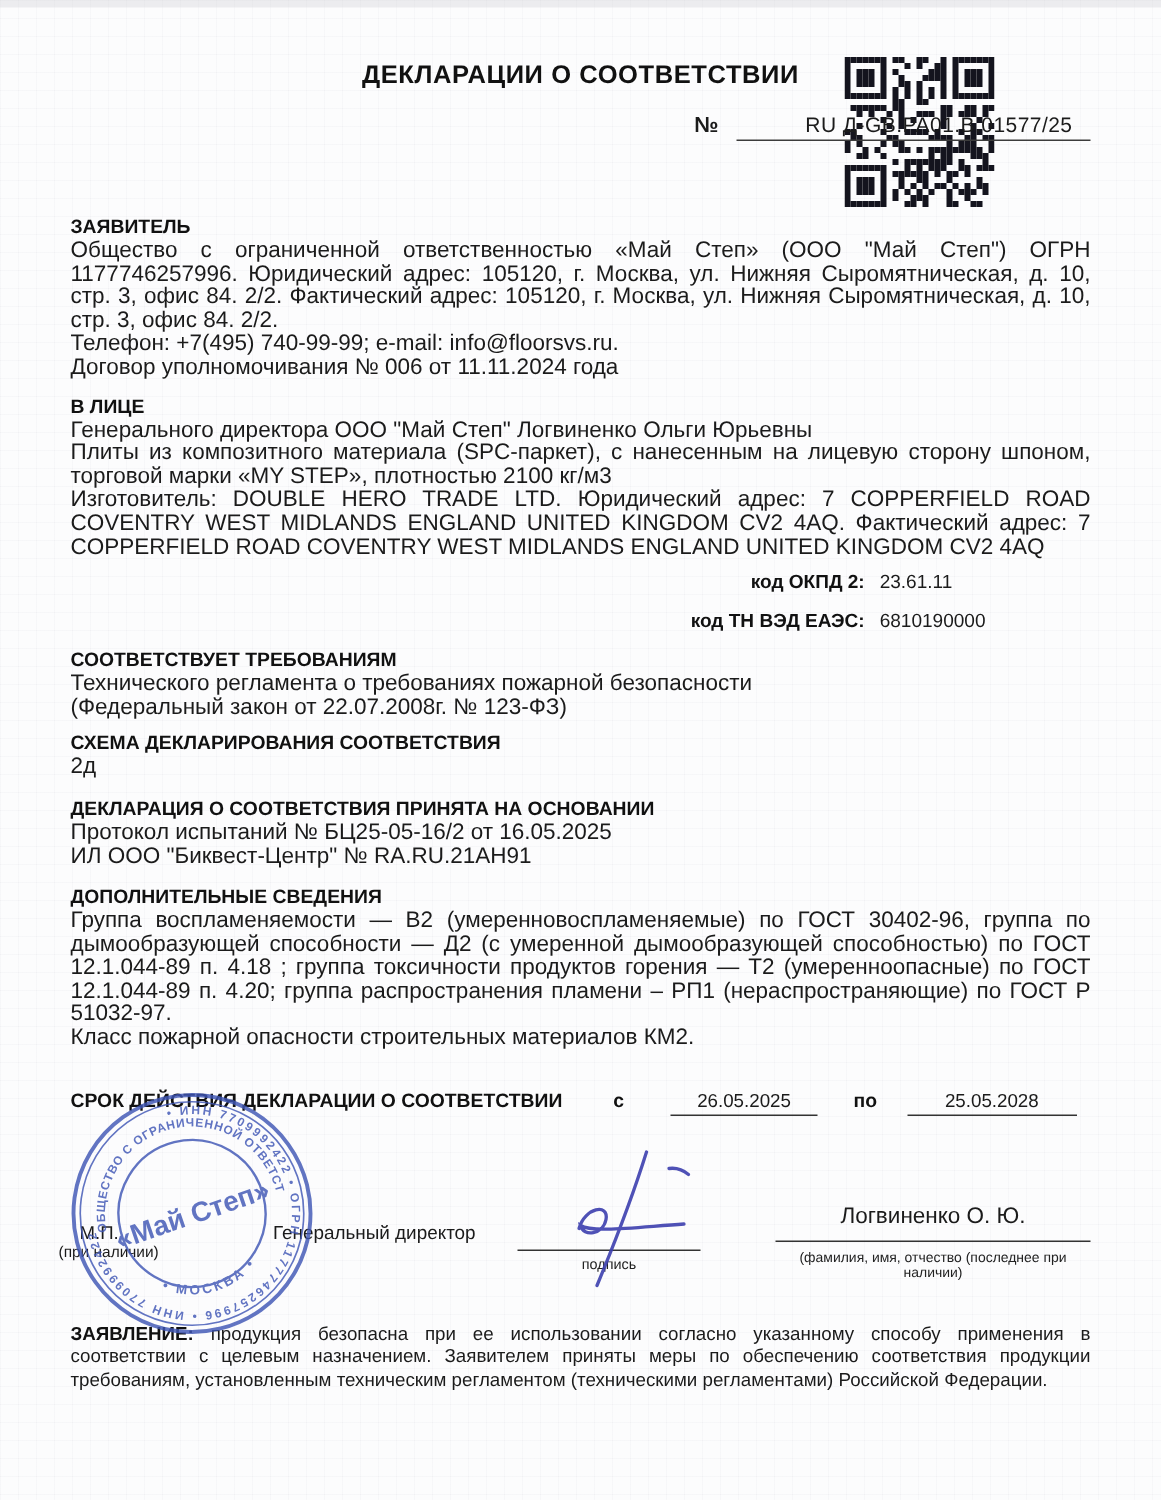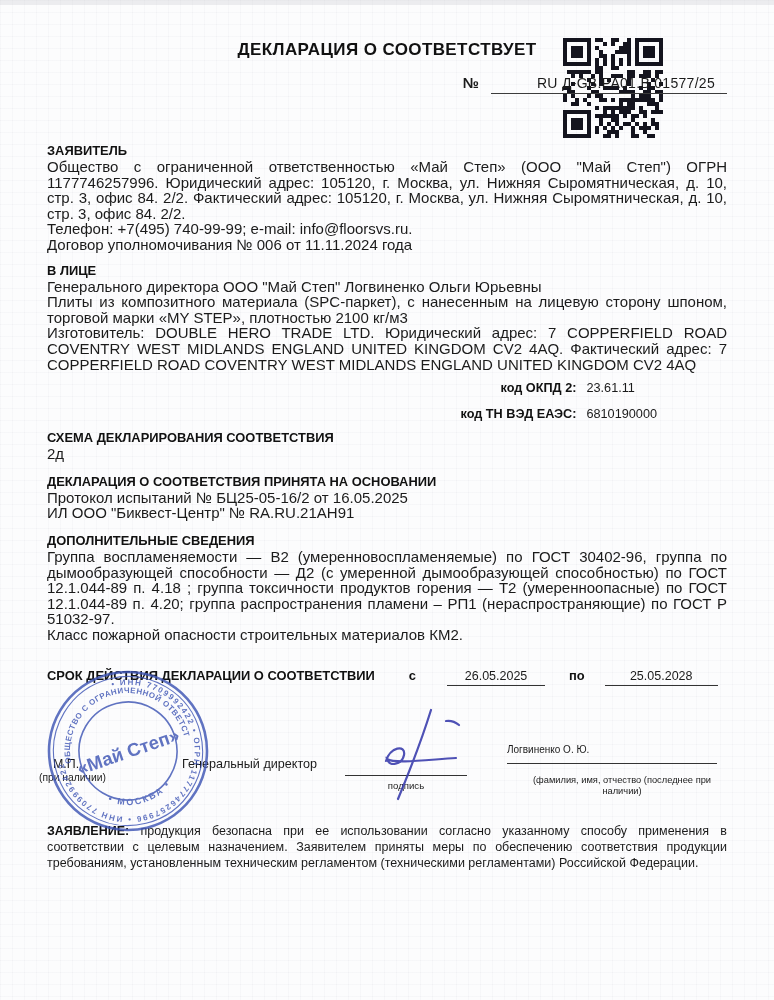--- a/index.html
+++ b/index.html
@@ -41,21 +41,21 @@
   .validity .date{display:inline-block;text-align:center;border-bottom:1.5px solid #333;font-size:12.5px;padding-bottom:2px;}
   .validity .d1{width:98px;margin-left:31px;}
   .validity .d2{width:113px;margin-left:20px;}
 
   .signing{position:relative;height:118px;margin-top:14px;}
   .mp{position:absolute;left:6px;top:57px;font-size:12.4px;}
   .mp-note{position:absolute;left:-8px;top:72px;font-size:10.3px;}
   .director{position:absolute;left:135px;top:57px;font-size:12.6px;}
   .sig-line{position:absolute;left:298px;top:43px;width:122px;height:32px;border-bottom:1.5px solid #333;}
   .sig-caption{position:absolute;left:298px;top:80px;width:122px;text-align:center;font-size:9.6px;color:#222;}
-  .fio{position:absolute;left:460px;top:44px;width:210px;text-align:left;font-size:10px;padding-bottom:8px;border-bottom:1.5px solid #333;}
+  .fio{position:absolute;left:470px;top:44px;width:210px;text-align:center;font-size:15px;padding-bottom:8px;border-bottom:1.5px solid #333;}
   .fio-caption{position:absolute;left:468px;top:75px;width:214px;text-align:center;font-size:9.3px;line-height:10.8px;color:#222;}
   .stamp{position:absolute;left:-4px;top:-34px;pointer-events:none;}
   .signature-svg{position:absolute;left:316px;top:8px;}
 
   .statement{margin-top:6px;font-size:12.5px;line-height:15.8px;text-align:justify;}
   .statement b{color:#111;}
   .qr svg{display:block;}
 </style>
 </head>
 <body>
@@ -360,21 +360,21 @@
         <rect x="52" y="96" width="4" height="4" fill="#14141e"></rect>
         <rect x="68" y="96" width="4" height="4" fill="#14141e"></rect>
         <rect x="72" y="96" width="4" height="4" fill="#14141e"></rect>
         <rect x="84" y="96" width="4" height="4" fill="#14141e"></rect>
         <rect x="88" y="96" width="4" height="4" fill="#14141e"></rect>
       </svg>
   </div>
 
   <div class="content">
 
-    <div class="doc-title">ДЕКЛАРАЦИЯ О СООТВЕТСТВУЕТ</div>
+    <div class="doc-title">ДЕКЛАРАЦИИ О СООТВЕТСТВИИ</div>
     <div class="no-line">
       <span>№</span><span class="num">RU Д-GB.РА01.В.01577/25</span>
     </div>
 
     <div>
       <p class="h mt-applicant">ЗАЯВИТЕЛЬ</p>
       <p class="t just">Общество с ограниченной ответственностью «Май Степ» (ООО "Май Степ") ОГРН 1177746257996. Юридический адрес: 105120, г. Москва, ул. Нижняя Сыромятническая, д. 10, стр. 3, офис 84. 2/2. Фактический адрес: 105120, г. Москва, ул. Нижняя Сыромятническая, д. 10, стр. 3, офис 84. 2/2.</p>
       <p class="t">Телефон: +7(495) 740-99-99; e-mail: info@floorsvs.ru.</p>
       <p class="t">Договор уполномочивания № 006 от 11.11.2024 года</p>
     </div>
@@ -388,20 +388,24 @@
       <p class="t just">Плиты из композитного материала (SPC-паркет), с нанесенным на лицевую сторону шпоном, торговой марки «MY STEP»,  плотностью 2100 кг/м3</p>
       <p class="t just">Изготовитель: DOUBLE HERO TRADE LTD. Юридический адрес: 7 COPPERFIELD ROAD COVENTRY WEST MIDLANDS ENGLAND UNITED KINGDOM CV2 4AQ. Фактический адрес: 7 COPPERFIELD ROAD COVENTRY WEST MIDLANDS ENGLAND UNITED KINGDOM CV2 4AQ</p>
       <div class="codes">
         <span class="lbl">код ОКПД 2:</span>
         <span>23.61.11</span>
         <span class="lbl">код ТН ВЭД ЕАЭС:</span>
         <span>6810190000</span>
       </div>
     </div>
 
+    <div>
+      <p class="h mt-10">СООТВЕТСТВУЕТ ТРЕБОВАНИЯМ</p>
+      <p class="t" style="width:560px;">Технического регламента о требованиях пожарной безопасности (Федеральный закон от 22.07.2008г. № 123-ФЗ)</p>
+    </div>
 
     <div>
       <p class="h mt-8">СХЕМА ДЕКЛАРИРОВАНИЯ СООТВЕТСТВИЯ</p>
       <p class="t">2д</p>
     </div>
 
     <div>
       <p class="h mt-12">ДЕКЛАРАЦИЯ О СООТВЕТСТВИЯ ПРИНЯТА НА ОСНОВАНИИ</p>
       <p class="t">Протокол испытаний № БЦ25-05-16/2 от 16.05.2025</p>
       <p class="t">ИЛ ООО "Биквест-Центр" № RA.RU.21АН91</p>

